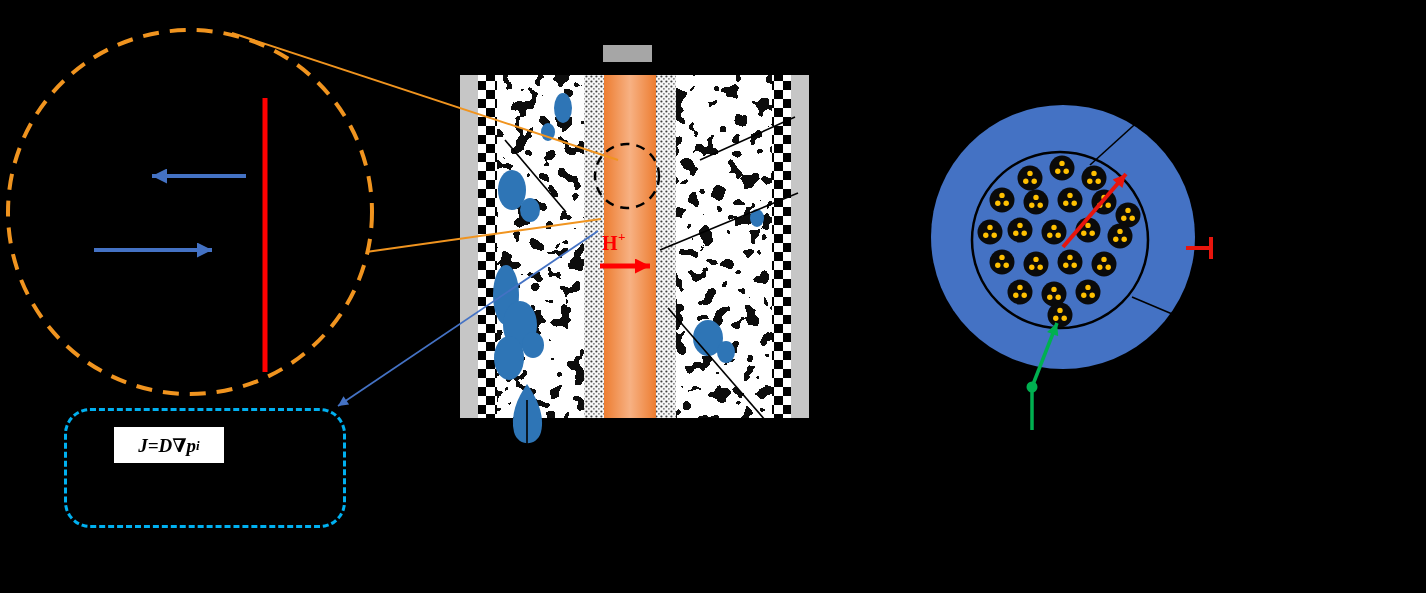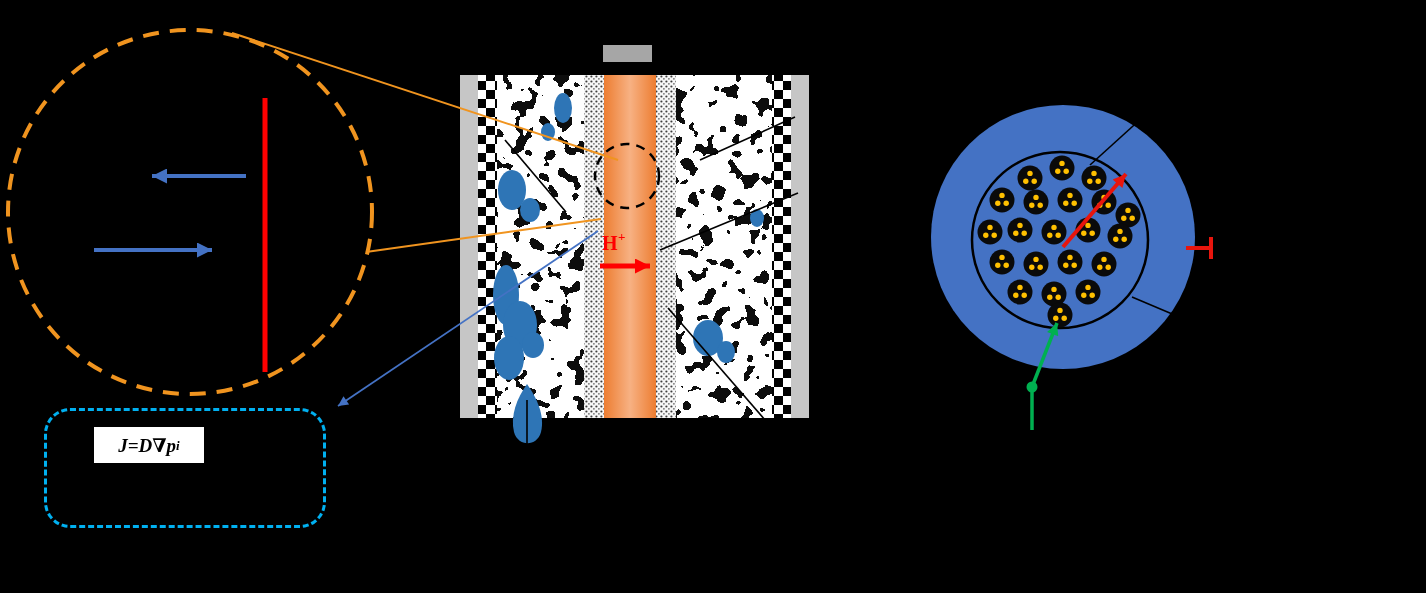--- a/index.html
+++ b/index.html
@@ -2,21 +2,21 @@
 <html><head>
 <meta charset="utf-8">
 <style>
   html,body{margin:0;padding:0;background:#000;}
   .canvas{
     position:relative;width:1426px;height:593px;background:#000;
     overflow:hidden;font-family:"Liberation Serif","DejaVu Serif",serif;
   }
   .canvas svg{position:absolute;left:0;top:0;display:block;}
   .eq-box{
-    position:absolute;left:44px;top:408px;width:282px;height:120px;
+    position:absolute;left:64px;top:408px;width:282px;height:120px;
     border:3px dashed #00B0F0;border-radius:26px;box-sizing:border-box;
   }
   .eq-patch{
     position:absolute;left:47px;top:16px;width:110px;height:36px;
     background:#fff;display:flex;align-items:center;justify-content:center;
     font-style:italic;font-weight:bold;font-size:19px;color:#000;
   }
   .eq-patch sub{font-size:13px;line-height:1;}
 </style>
 </head>

